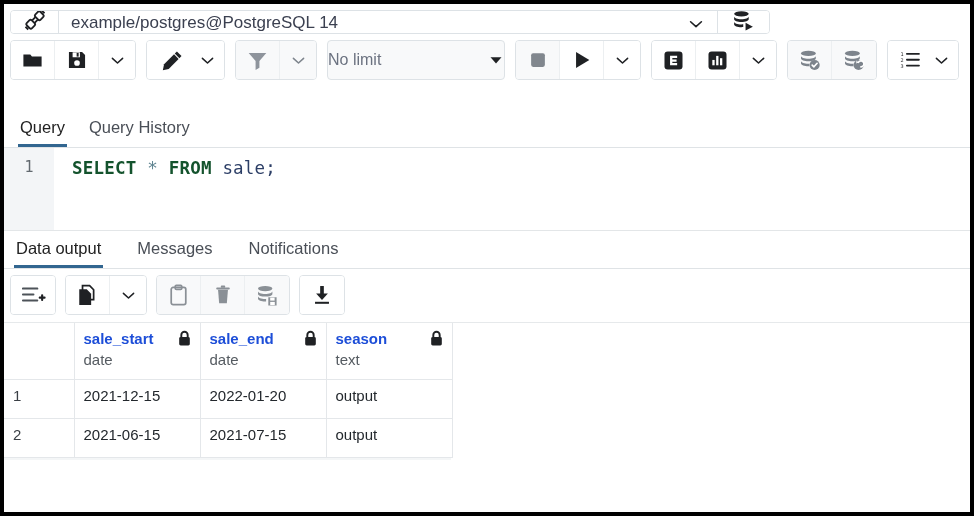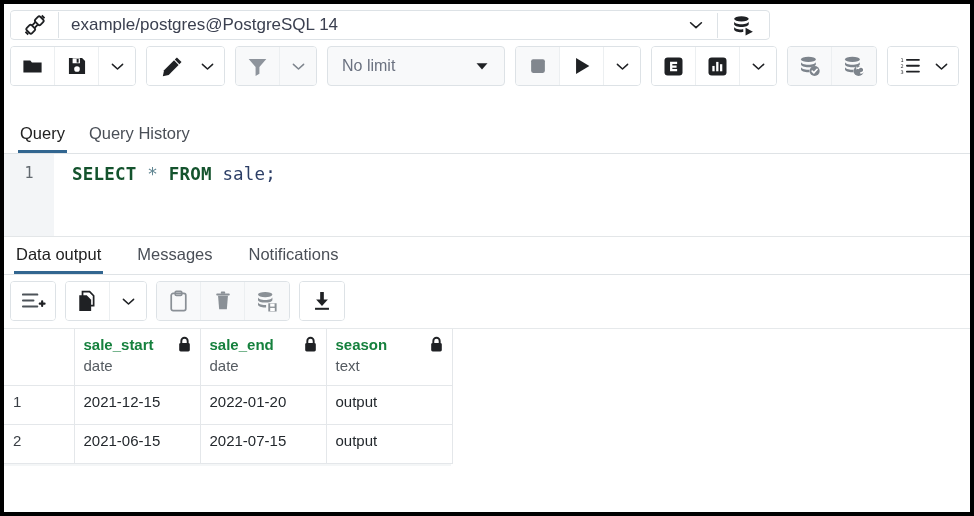--- a/index.html
+++ b/index.html
@@ -22,25 +22,25 @@
 
   
   .conn-bar {
     display: flex;
     align-items: center;
     padding: 6px 6px 4px 6px;
     background: #fff;
   }
   .conn-group {
     display: flex;
-    align-items: center;
+    align-items: flex-end;
     border: 1px solid #dde2e6;
     border-radius: 4px;
     overflow: hidden;
-    height: 30px;
+    height: 24px;
     background: #fff;
   }
   .conn-icon-box {
     width: 48px;
     display: flex; align-items: center; justify-content: center;
     border-right: 1px solid #dde2e6;
     background: #fff;
   }
   .conn-field {
     flex: 1;
@@ -92,21 +92,21 @@
   }
   .tbtn:last-child { border-right: none; }
   .tbtn.disabled { background: #f8f9fa; cursor: default; }
   .tbtn.caret { min-width: 36px; }
   .limit-select {
     display: flex;
     align-items: center;
     justify-content: space-between;
     height: 40px;
     min-width: 178px;
-    padding: 0 14px;
+    padding: 0 0;
     border: 1px solid #dde2e6;
     border-radius: 4px;
     background: #f8f9fa;
     color: #6b7280;
     font-size: 16px;
     cursor: pointer;
   }
   .macro-group { min-width: 70px; }
 
   
@@ -211,21 +211,21 @@
     font-weight: normal;
   }
   th.gh .hdr-row {
     display: flex;
     align-items: flex-start;
     justify-content: space-between;
     gap: 4px;
   }
   th.gh .cname {
     font-weight: bold;
-    color: #15803d;
+    color: #1d4ed8;
     font-size: 15px;
     line-height: 1.25;
     white-space: nowrap;
   }
   th.gh .ctype {
     color: #555b61;
     font-size: 15px;
     font-weight: normal;
     line-height: 1.3;
     margin-top: 1px;

